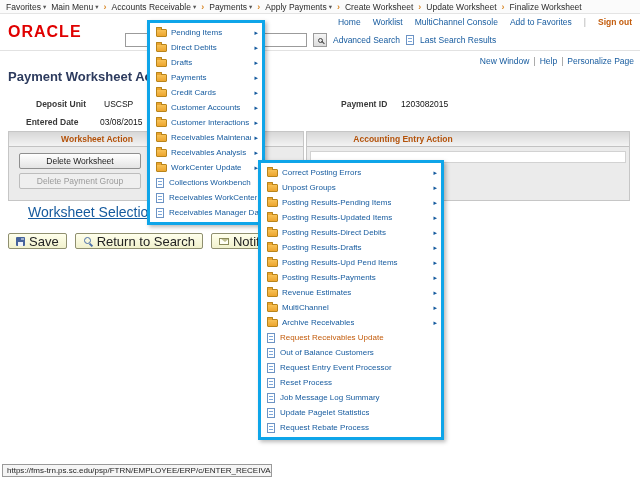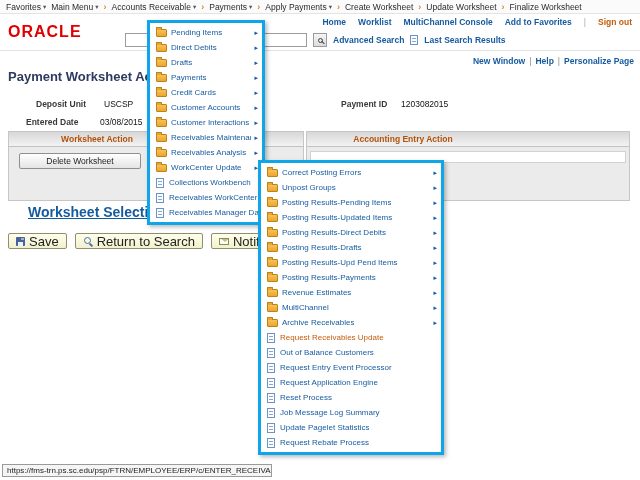--- a/index.html
+++ b/index.html
@@ -1,18 +1,18 @@
 <!DOCTYPE html>
 <html><head>
 <meta charset="utf-8">
 <style>
   *{box-sizing:border-box;margin:0;padding:0;}
   html,body{width:640px;height:480px;}
   body{position:relative;font-family:"Liberation Sans","DejaVu Sans",sans-serif;background:#fff;overflow:hidden;color:#222;}
-  a{text-decoration:none;cursor:pointer;font-weight:bold;}
+  a{text-decoration:none;cursor:pointer;}
 
   
   .crumbbar{position:absolute;top:0;left:0;width:640px;height:14px;background:#fbfbfb;border-bottom:1px solid #e4e4e4;display:flex;align-items:center;gap:5px;padding-left:6px;font-size:8.5px;z-index:4;}
   .crumb{display:inline-flex;align-items:center;gap:2px;color:#2b2b2b;cursor:pointer;white-space:nowrap;}
   .caret{font-size:6.5px;color:#555;}
   .crumb-sep{color:#d98a2b;font-weight:bold;font-size:9px;}
 
   
   .header-links{position:absolute;top:17px;right:8px;display:flex;align-items:center;gap:12px;font-size:8.5px;z-index:3;}
   .header-links a{color:#155a9e;}
@@ -167,20 +167,21 @@
   <span class="val" id="f-payid-value">1203082015</span>
   <span class="lbl" id="f-entered-label">Entered Date</span>
   <span class="val" id="f-entered-value">03/08/2015</span>
 
   <div class="group group-left">
     <div class="group-header">
       <span class="gh-label gh-left">Worksheet Action</span>
     </div>
     <div class="group-body">
       <button class="ps-btn">Delete Worksheet</button>
+      <button class="ps-btn disabled">Delete Payment Group</button>
     </div>
   </div>
 
   <div class="group group-right">
     <div class="group-header">
       <span class="gh-label gh-right">Accounting Entry Action</span>
     </div>
     <div class="ae-row"></div>
   </div>
 
@@ -329,24 +330,20 @@
       <div class="menu-item">
         <span class="icon-page"></span>
         <span class="mlabel">Out of Balance Customers</span>
       </div>
       <div class="menu-item">
         <span class="icon-page"></span>
         <span class="mlabel">Request Entry Event Processor</span>
       </div>
       <div class="menu-item">
         <span class="icon-page"></span>
-        <span class="mlabel">Request Application Engine</span>
-      </div>
-      <div class="menu-item">
-        <span class="icon-page"></span>
         <span class="mlabel">Reset Process</span>
       </div>
       <div class="menu-item">
         <span class="icon-page"></span>
         <span class="mlabel">Job Message Log Summary</span>
       </div>
       <div class="menu-item">
         <span class="icon-page"></span>
         <span class="mlabel">Update Pagelet Statistics</span>
       </div>

